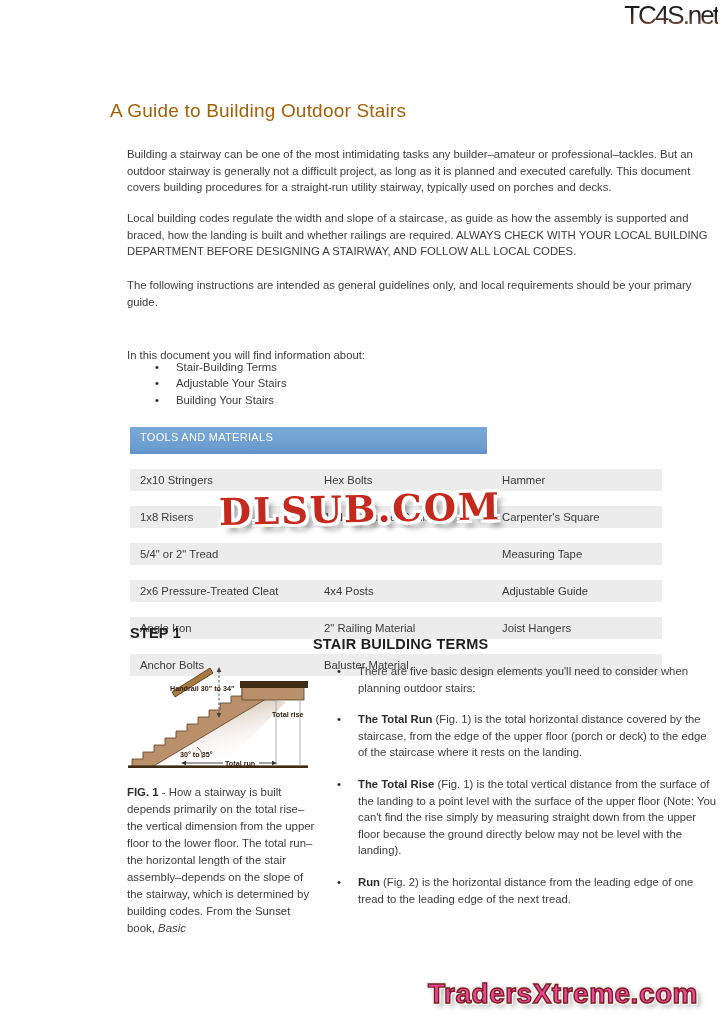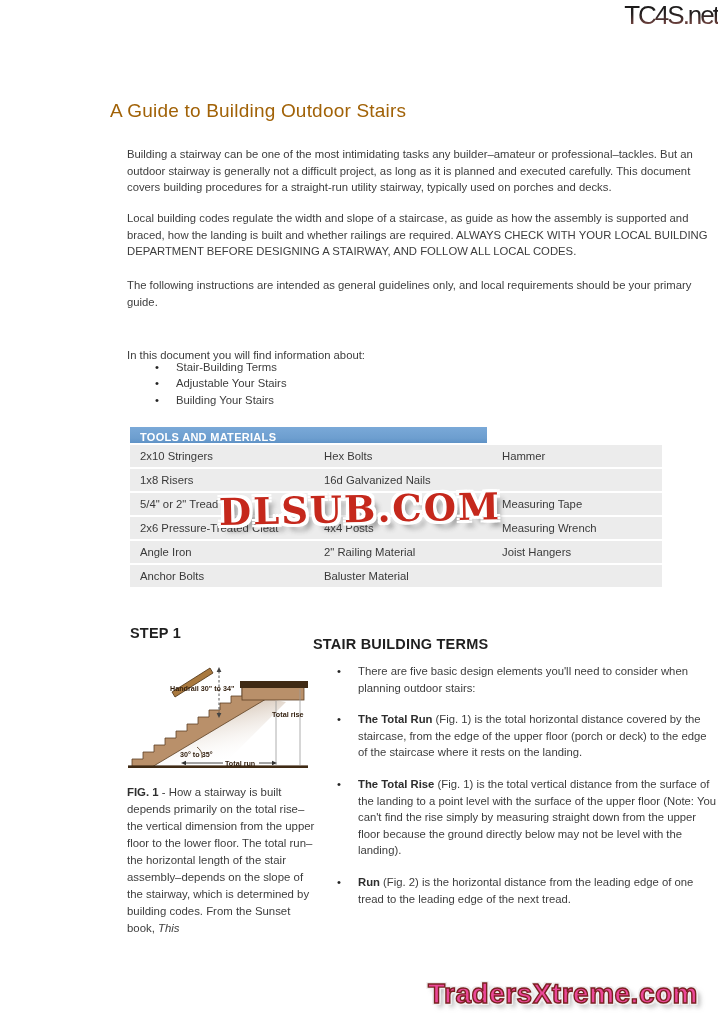--- a/index.html
+++ b/index.html
@@ -27,25 +27,25 @@
   #para-3{top:277px;}
   #toc-intro{top:328px;margin-top:19px;}
 
   #toc-list{left:155px;top:359px;font-size:11.3px;line-height:16.4px;}
   .toc-item{display:flex;}
   .toc-item .dot{width:21px;color:#222;}
 
   
   #tools-table{left:130px;top:427px;width:532px;font-size:11.3px;}
   #tools-header{
-    width:347px;height:16px;line-height:21px;padding-left:10px;
+    width:347px;height:27px;line-height:21px;padding-left:10px;
     background:linear-gradient(180deg,#7aa9d8 0%,#6d9ecf 70%,#5f92c6 100%);
-    color:#ffffff;font-weight:bold;font-size:11px;letter-spacing:.3px;
-  }
-  .trow{display:flex;height:22px;line-height:22px;background:#ececec;margin-top:2px;color:#3a3a3a;align-items:center;}
+    color:#ffffff;font-weight:normal;font-size:11px;letter-spacing:.3px;
+  }
+  .trow{display:flex;height:22px;line-height:22px;background:#ececec;margin-top:15px;color:#3a3a3a;align-items:center;}
   .tcell{padding-left:10px;box-sizing:border-box;overflow:hidden;white-space:nowrap;}
   .c1{width:184px;} .c2{width:178px;} .c3{width:170px;}
 
   
   .sec-head{top:625px;font-size:14.5px;font-weight:bold;color:#1f1f1f;letter-spacing:.2px;}
   #step-label{left:130px;}
   #section-title{left:313px;margin-top:11px;}
 
   
   #fig-wrap{left:126px;top:654px;width:186px;height:126px;}
@@ -113,30 +113,31 @@
 <div id="tools-table" class="abs">
   <div id="tools-header">TOOLS AND MATERIALS</div>
   <div class="trow">
     <div class="tcell c1">2x10 Stringers</div>
     <div class="tcell c2">Hex Bolts</div>
     <div class="tcell c3">Hammer</div>
   </div>
   <div class="trow">
     <div class="tcell c1">1x8 Risers</div>
     <div class="tcell c2">16d Galvanized Nails</div>
+    <div class="tcell c3">Carpenter's Square</div>
   </div>
   <div class="trow">
     <div class="tcell c1">5/4" or 2" Tread</div>
     <div class="tcell c2"></div>
     <div class="tcell c3">Measuring Tape</div>
   </div>
   <div class="trow">
     <div class="tcell c1">2x6 Pressure-Treated Cleat</div>
     <div class="tcell c2">4x4 Posts</div>
-    <div class="tcell c3">Measuring Wrench</div>
+    <div class="tcell c3">Adjustable Guide</div>
   </div>
   <div class="trow">
     <div class="tcell c1">Angle Iron</div>
     <div class="tcell c2">2" Railing Material</div>
     <div class="tcell c3">Joist Hangers</div>
   </div>
   <div class="trow">
     <div class="tcell c1">Anchor Bolts</div>
     <div class="tcell c2">Baluster Material</div>
     <div class="tcell c3"></div>
@@ -183,21 +184,21 @@
     <polygon points="55,109 60,106.8 60,111.2" fill="#333"></polygon>
 
     <text x="44" y="37" font-size="7.2">Handrail 30" to 34"</text>
     <text x="146" y="63" font-size="7.2">Total rise</text>
     <text x="54" y="103" font-size="7.2">30° to 35°</text>
     <text x="99" y="111.5" font-size="7.2">Total run</text>
   </svg>
 </div>
 
 <div id="fig-caption" class="abs">
-  <b>FIG. 1</b><span> - How a stairway is built depends primarily on the total rise–the vertical dimension from the upper floor to the lower floor. The total run–the horizontal length of the stair assembly–depends on the slope of the stairway, which is determined by building codes. From the Sunset book, </span><i>This</i>
+  <b>FIG. 1</b><span> - How a stairway is built depends primarily on the total rise–the vertical dimension from the upper floor to the lower floor. The total run–the horizontal length of the stair assembly–depends on the slope of the stairway, which is determined by building codes. From the Sunset book, </span><i>Basic</i>
 </div>
 
 <div id="terms-col" class="abs">
   <div class="bullet">
     <span class="dot">•</span>
     <span><b></b><span>There are five basic design elements you'll need to consider when planning outdoor stairs:</span></span>
   </div>
   <div class="bullet">
     <span class="dot">•</span>
     <span><b>The Total Run</b><span> (Fig. 1) is the total horizontal distance covered by the staircase, from the edge of the upper floor (porch or deck) to the edge of the staircase where it rests on the landing.</span></span>

